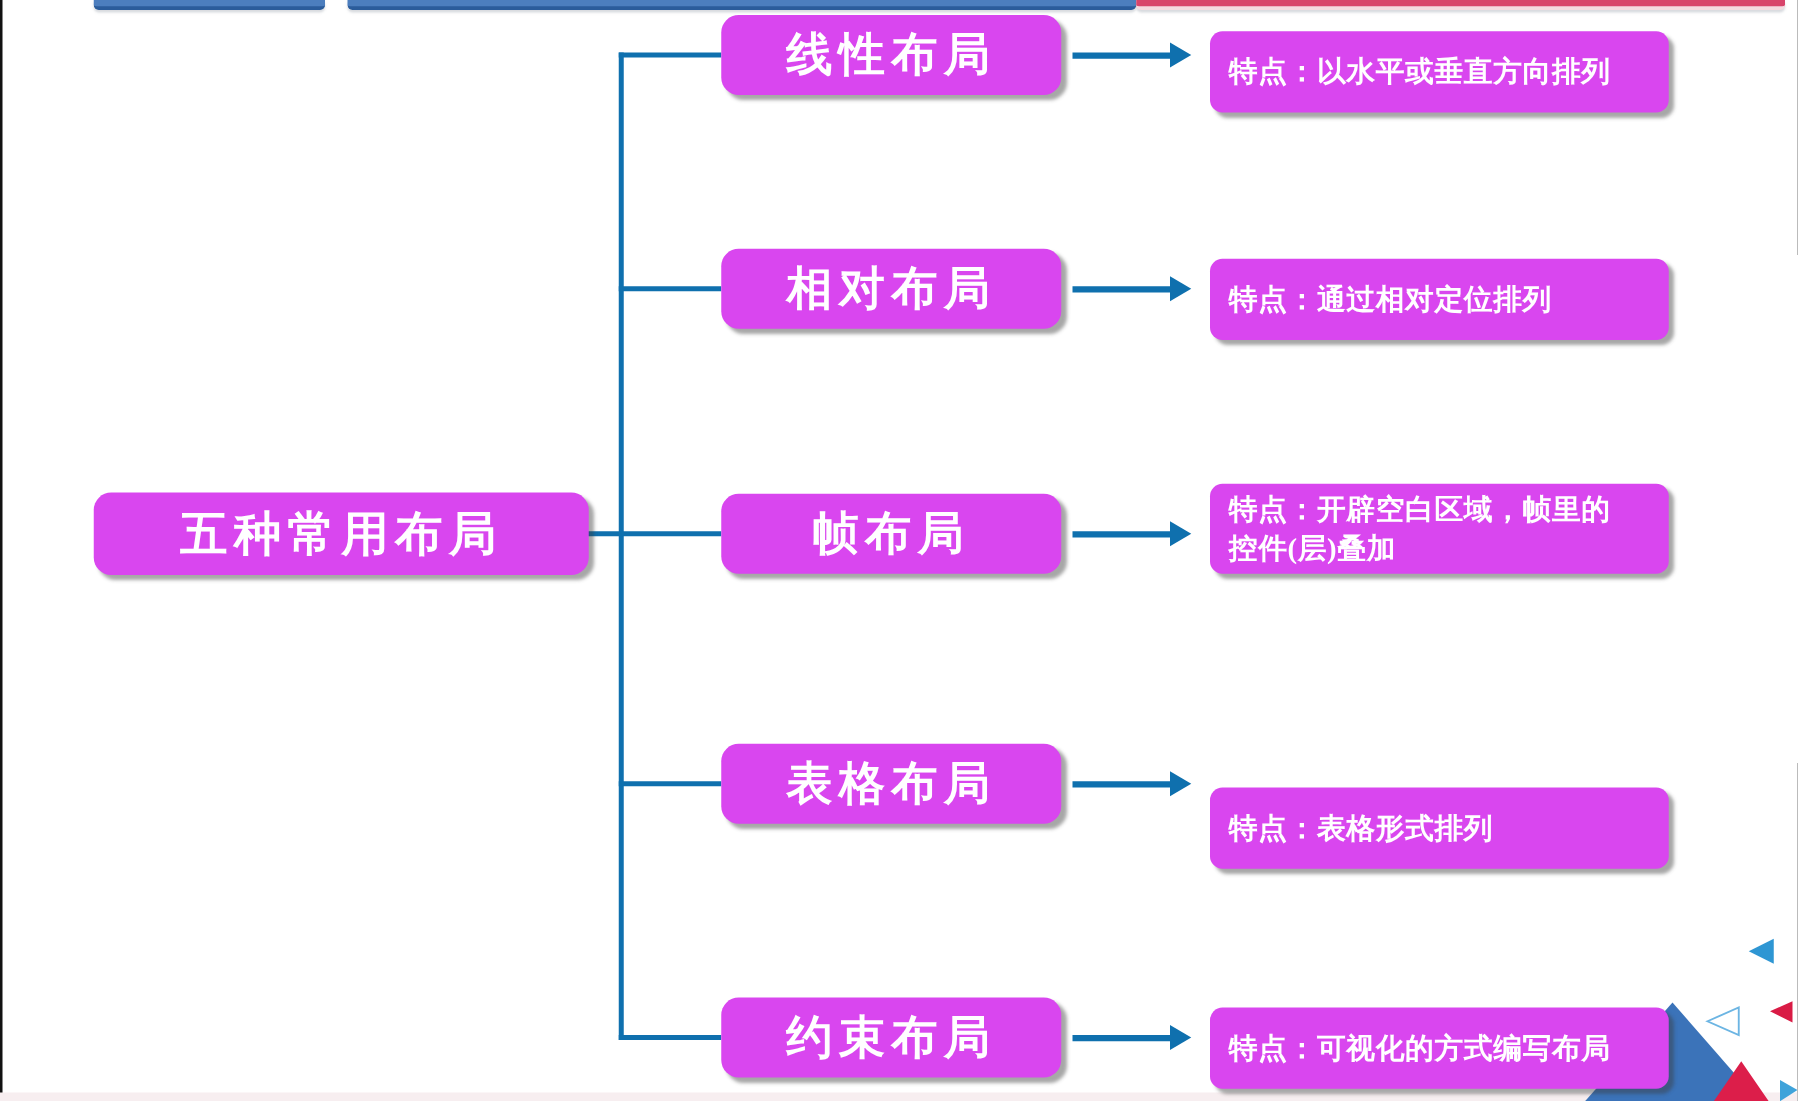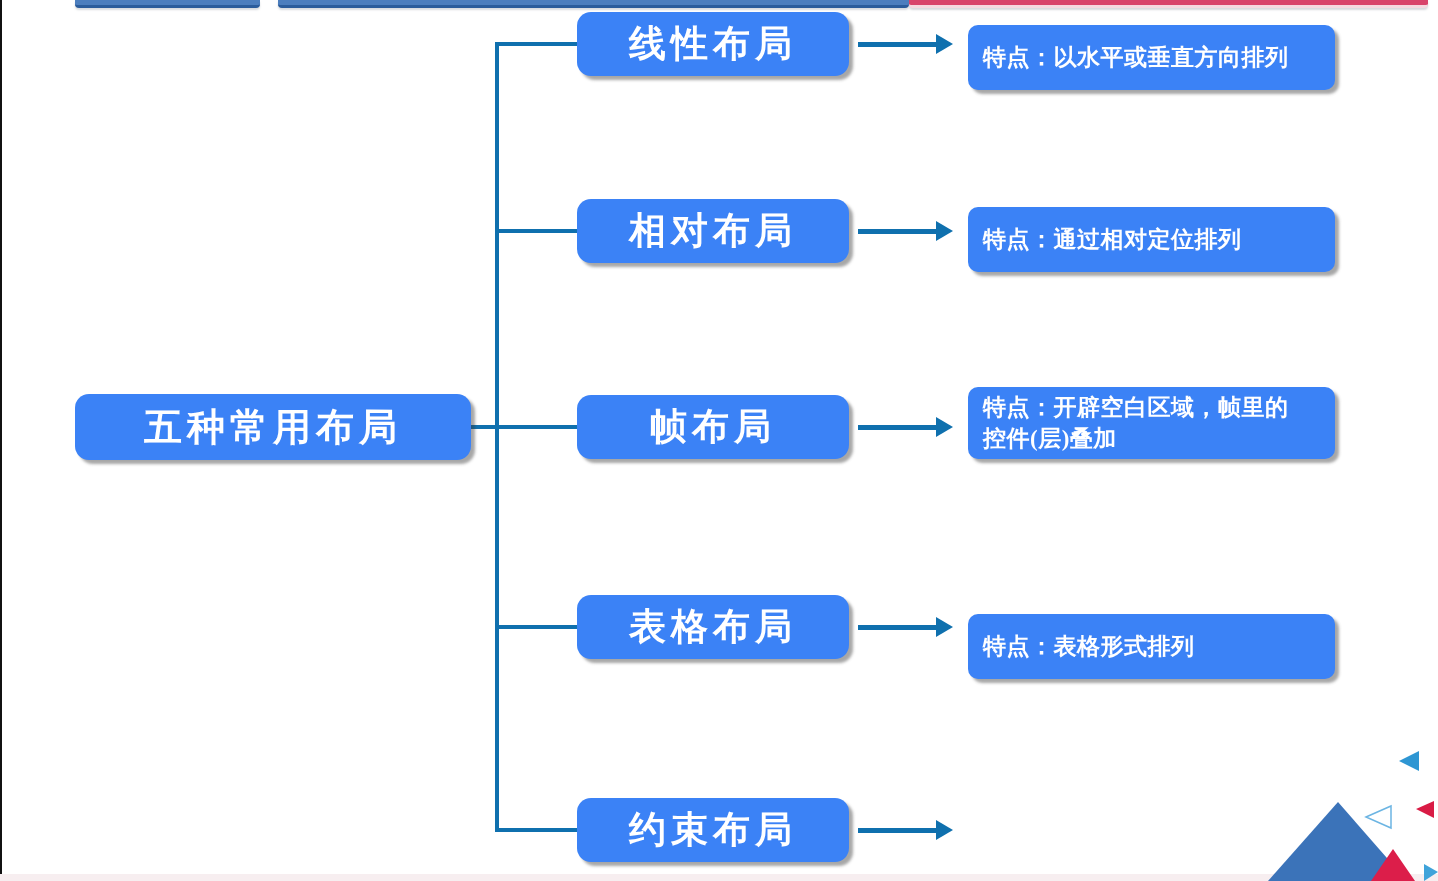--- a/index.html
+++ b/index.html
@@ -13,21 +13,21 @@
     border-radius:0 0 4px 4px;box-shadow:0 2px 2px rgba(140,150,160,.35);}
   .seg-blue{background:#4C7EBE;border-bottom:3px solid #2B5C9B;}
   .seg-a{left:75px;width:185px;}
   .seg-b{left:278px;width:631px;}
   .seg-c{left:909px;width:519px;background:#D8446B;border-bottom:3px solid #F5D9E0;}
   .bottom-strip{position:absolute;left:0;bottom:0;width:1438px;height:7px;background:#F7EEF0;}
   
   .line{position:absolute;background:#0F70AE;}
   
   .node{
-    position:absolute;background:#3b82f6;color:#fff;font-weight:bold;
+    position:absolute;background:#d946ef;color:#fff;font-weight:bold;
     display:flex;align-items:center;justify-content:center;
     box-shadow:4px 4px 3px rgba(60,60,60,.45);
   }
   .root-box{left:75px;top:394px;width:396px;height:66px;border-radius:14px;
     font-size:38px;letter-spacing:5px;}
   .branch-box{left:577px;width:272px;height:64px;border-radius:14px;
     font-size:37px;letter-spacing:5px;}
   .feature-box{left:968px;width:367px;height:65px;border-radius:10px;
     font-size:23px;justify-content:flex-start;padding-left:15px;box-sizing:border-box;
     letter-spacing:0.5px;}
@@ -98,23 +98,26 @@
   <div class="node feature-box feature-tall" style="top:387px;">
     <span>特点：开辟空白区域，帧里的
 控件(层)叠加</span>
   </div>
 
   <div class="node branch-box" style="top:595px;">
     <span>表格布局</span>
   </div>
   <div class="arrow-shaft" style="top:625px;"></div>
   <div class="arrow-head" style="top:617px;"></div>
-  <div class="node feature-box" style="top:614px;">
+  <div class="node feature-box" style="top:630px;">
     <span>特点：表格形式排列</span>
   </div>
 
   <div class="node branch-box" style="top:798px;justify-content:center;">
     <span>约束布局</span>
   </div>
   <div class="arrow-shaft" style="top:828px;"></div>
   <div class="arrow-head" style="top:820px;"></div>
+  <div class="node feature-box" style="top:806px;">
+    <span>特点：可视化的方式编写布局</span>
+  </div>
 
 </div>
 
 </body></html>

